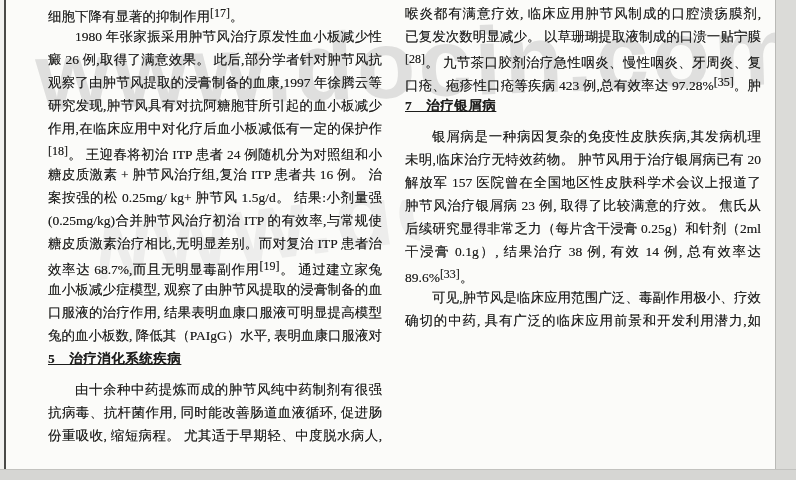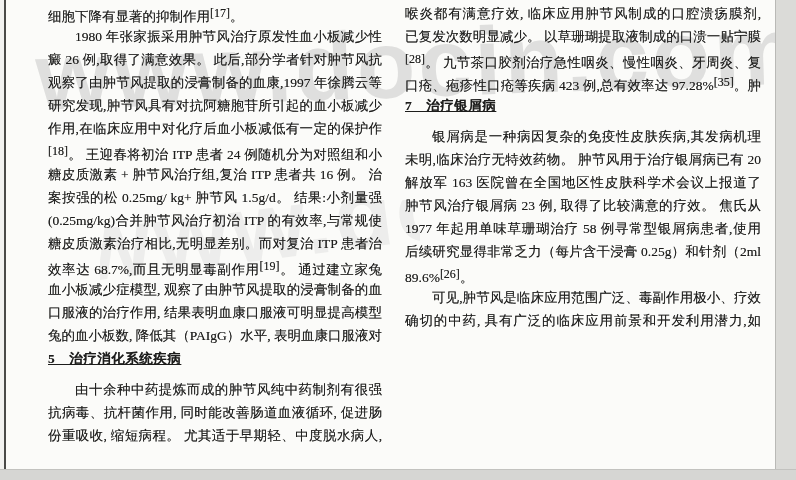--- a/index.html
+++ b/index.html
@@ -96,24 +96,24 @@
 </div>
 
 <div class="col col-right">
   <div class="line just">喉炎都有满意疗效, 临床应用肿节风制成的口腔溃疡膜剂,</div>
   <div class="line just">已复发次数明显减少。 以草珊瑚提取液制成的口溃一贴宁膜</div>
   <div class="line just"><sup>[28]</sup>。 九节茶口胶剂治疗急性咽炎、慢性咽炎、牙周炎、复发性</div>
   <div class="line just">口疮、疱疹性口疮等疾病 423 例,总有效率达 97.28%<sup>[35]</sup>。肿节</div>
   <div class="line heading">7　治疗银屑病</div>
   <div class="line just indent">银屑病是一种病因复杂的免疫性皮肤疾病,其发病机理</div>
   <div class="line just">未明,临床治疗无特效药物。 肿节风用于治疗银屑病已有 20</div>
-  <div class="line just">解放军 163 医院曾在全国地区性皮肤科学术会议上报道了</div>
+  <div class="line just">解放军 157 医院曾在全国地区性皮肤科学术会议上报道了</div>
   <div class="line just">肿节风治疗银屑病 23 例, 取得了比较满意的疗效。 焦氏从</div>
-  <div class="line just">1977 年起用单味草珊瑚治疗 58 例寻常型银屑病患者,使用</div>
   <div class="line just">后续研究显得非常乏力（每片含干浸膏 0.25g）和针剂（2ml 含</div>
-  <div class="line">89.6%<sup>[26]</sup>。</div>
+  <div class="line just">干浸膏 0.1g）, 结果治疗 38 例, 有效 14 例, 总有效率达</div>
+  <div class="line">89.6%<sup>[33]</sup>。</div>
   <div class="line just indent">可见,肿节风是临床应用范围广泛、毒副作用极小、疗效</div>
   <div class="line just">确切的中药, 具有广泛的临床应用前景和开发利用潜力,如</div>
 </div>
 
 <div class="edge-left-line"></div>
 <div class="edge-right"></div>
 <div class="edge-bottom"></div>
 
 </body></html>

